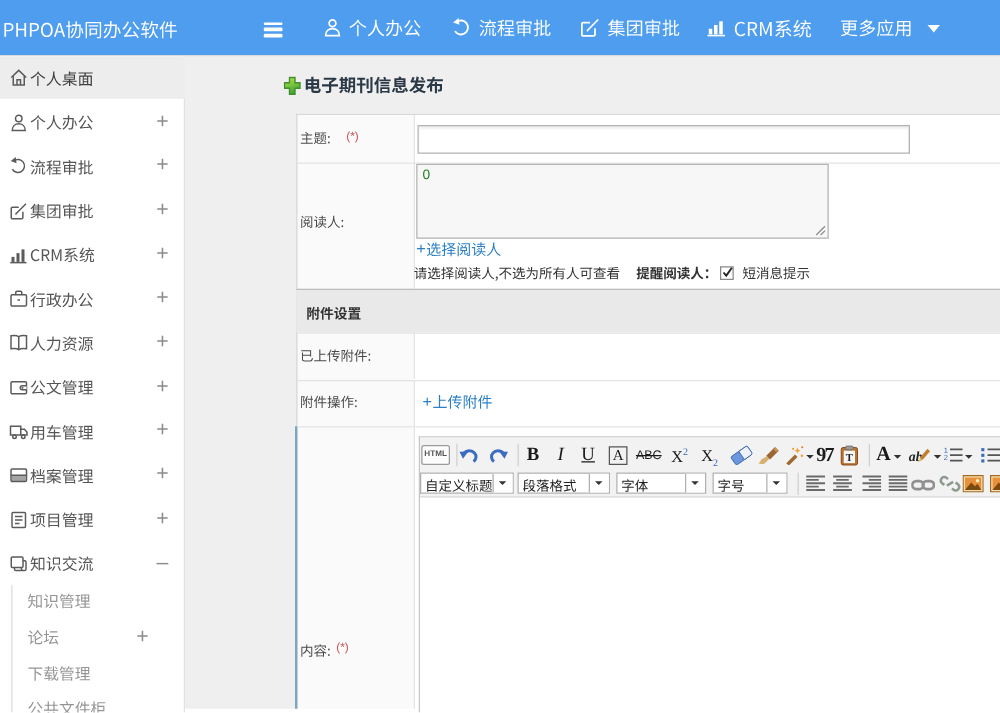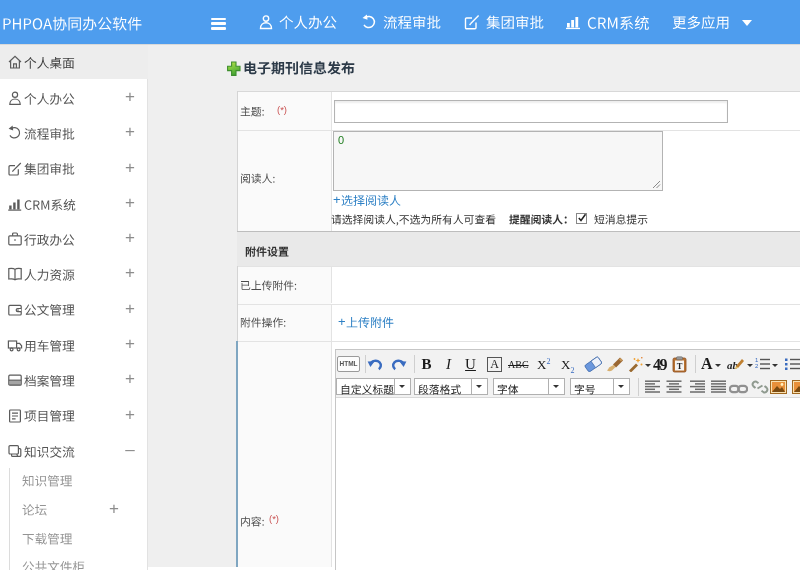--- a/index.html
+++ b/index.html
@@ -293,21 +293,21 @@
         <path d="M0.6 5.4 L7.6 5.2 L3.4 11 Z" fill="#3a6cc0"></path>
       </svg></div>
 <div class="abs" style="left:390px;top:356.0px;width:17px;height:16px;"><svg width="17" height="16" viewBox="0 0 17 16">
         <path d="M13.2 8.2 C12.8 4.6 7.2 3.4 4.4 6.4 C2.4 8.6 3 11.6 5.2 13.2" fill="none" stroke="#3a6cc0" stroke-width="2.4"></path>
         <path d="M16.4 5.4 L9.4 5.2 L13.6 11 Z" fill="#3a6cc0"></path>
       </svg></div>
 <div class="abs" style="left:419px;top:356px;width:15px;font-family:'Liberation Serif',serif;color:#1a1a1a;font-size:15px;font-weight:bold;text-align:center">B</div>
 <div class="abs" style="left:442px;top:356px;width:13px;font-family:'Liberation Serif',serif;color:#1a1a1a;font-size:15px;font-style:italic;text-align:center">I</div>
 <div class="abs" style="left:463px;top:356px;width:15px;font-family:'Liberation Serif',serif;color:#1a1a1a;font-size:15px;text-decoration:underline;text-align:center">U</div>
 <div class="abs" style="left:487px;top:357px;width:15px;height:15px;border:1px solid #555;font-family:'Liberation Serif',serif;color:#1a1a1a;font-size:12px;text-align:center;line-height:13px">A</div>
-<div class="abs" style="left:508px;top:359px;width:22px;font-family:Liberation Serif, serif;color:#1a1a1a;font-size:10px;text-decoration:line-through;letter-spacing:0">ABC</div>
+<div class="abs" style="left:508px;top:359px;width:22px;font-family:Liberation Sans, sans-serif;color:#1a1a1a;font-size:10px;text-decoration:line-through;text-align:center;letter-spacing:0">ABC</div>
 <div class="abs" style="left:537px;top:357px;font-family:'Liberation Serif',serif;color:#1a1a1a;font-size:13px">X<sup style="font-size:8px;color:#3a6cc0">2</sup></div>
 <div class="abs" style="left:561px;top:357px;font-family:'Liberation Serif',serif;color:#1a1a1a;font-size:13px">X<sub style="font-size:8px;color:#3a6cc0">2</sub></div>
 <div class="abs" style="left:584px;top:356.0px;width:17px;height:16px;"><svg width="18" height="16" viewBox="0 0 18 16">
         <g transform="rotate(-35 9 8)">
           <rect x="1" y="4.5" width="16" height="8" rx="1.5" fill="#6a97dd" stroke="#3a66a8" stroke-width="0.7"></rect>
           <path d="M9 4.5 h6.5 a1.5 1.5 0 0 1 1.5 1.5 v5 a1.5 1.5 0 0 1 -1.5 1.5 H9 Z" fill="#eef2fa" stroke="#3a66a8" stroke-width="0.7"></path>
         </g>
       </svg></div>
 <div class="abs" style="left:606px;top:356.0px;width:17px;height:16px;"><svg width="18" height="16" viewBox="0 0 18 16">
         <path d="M7 8.5 L14 1.5 L17 4.5 L10 11.5 Z" fill="#9a6732"></path>
@@ -315,21 +315,21 @@
         <path d="M14.5 2 L16.5 4 L15 5.5 L13 3.5 Z" fill="#c89858"></path>
       </svg></div>
 <div class="abs" style="left:627px;top:356.0px;width:17px;height:16px;"><svg width="17" height="16" viewBox="0 0 17 16">
         <path d="M2 14.5 L9 7.5 L11 9.5 L4 16.5 Z" fill="#9a6a30"></path>
         <path d="M11 2 l0.7 1.8 L13.5 4.5 l-1.8 0.7 L11 7 l-0.7-1.8 L8.5 4.5 l1.8-0.7 Z" fill="#f0a030"></path>
         <circle cx="14.5" cy="8.5" r="1" fill="#f0a030"></circle>
         <circle cx="7.5" cy="3" r="0.9" fill="#f0a030"></circle>
         <circle cx="14.8" cy="1.8" r="0.8" fill="#e07820"></circle>
       </svg></div>
 <div class="abs" style="left:645px;top:363.5px;width:0;height:0;border-left:3.2px solid transparent;border-right:3.2px solid transparent;border-top:3.8px solid #333"></div>
-<div class="abs" style="left:653px;top:356px;font-family:'Liberation Serif',serif;color:#1a1a1a;font-size:16px;font-weight:bold;letter-spacing:-1.5px">49</div>
+<div class="abs" style="left:653px;top:356px;font-family:'Liberation Serif',serif;color:#1a1a1a;font-size:16px;font-weight:bold;letter-spacing:-1.5px">97</div>
 <div class="abs" style="left:671px;top:355.5px;width:17px;height:17px;"><svg width="17" height="17" viewBox="0 0 17 17">
         <rect x="2" y="2" width="13" height="14" rx="1.5" fill="#b87333" stroke="#8a4a1a" stroke-width="0.8"></rect>
         <rect x="4" y="4.5" width="9" height="10" fill="#f5f5f5"></rect>
         <rect x="5.5" y="0.8" width="6" height="3" rx="1" fill="#999" stroke="#666" stroke-width="0.6"></rect>
         <text x="8.5" y="12.5" font-family="Liberation Serif" font-size="8.5" font-weight="bold" fill="#222" text-anchor="middle">T</text>
       </svg></div>
 <div class="abs" style="left:701px;top:355px;font-family:'Liberation Serif',serif;color:#1a1a1a;font-size:16px;font-weight:bold;">A</div>
 <div class="abs" style="left:715px;top:363.5px;width:0;height:0;border-left:3.2px solid transparent;border-right:3.2px solid transparent;border-top:3.8px solid #333"></div>
 <div class="abs" style="left:726px;top:356.0px;width:20px;height:16px;"><svg width="20" height="16" viewBox="0 0 20 16">
         <text x="1" y="13" font-family="Liberation Serif" font-size="11" font-style="italic" font-weight="bold" fill="#222">ab</text>

